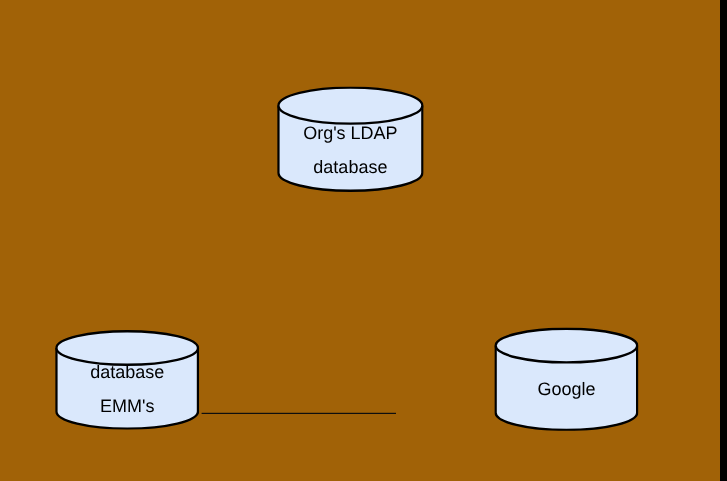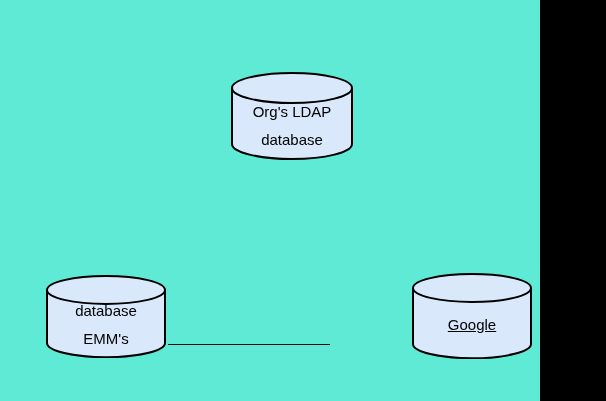--- a/index.html
+++ b/index.html
@@ -2,23 +2,23 @@
 <html><head>
 <meta charset="utf-8">
 <style>
   html, body {
     margin: 0;
     padding: 0;
     background: #000000;
   }
   .stage {
     position: relative;
-    width: 540px;
+    width: 600px;
     height: 401px;
-    background: #5eead4;
+    background: #a16207;
     overflow: hidden;
     font-family: "Liberation Sans", sans-serif;
   }
   .node {
     position: absolute;
   }
   .node svg {
     display: block;
   }
   .cyl-stroke {
@@ -34,21 +34,21 @@
     line-height: 28px;
     color: #000000;
     white-space: nowrap;
   }
   .node-ldap   { left: 231px; top: 72px;  width: 122px; height: 88px; }
   .node-emm    { left: 46px;  top: 275px; width: 120px; height: 83px; }
   .node-google { left: 412px; top: 273px; width: 120px; height: 86px; }
 
   .node-ldap .node-label   { top: 26px; }
   .node-emm .node-label    { top: 22px; }
-  .node-google .node-label { top: 38px; text-decoration: underline; }
+  .node-google .node-label { top: 38px; }
 
   .connector-faint {
     position: absolute;
     left: 168px;
     top: 344px;
     width: 162px;
     height: 1px;
     background: #0e0e0e;
   }
 </style>

